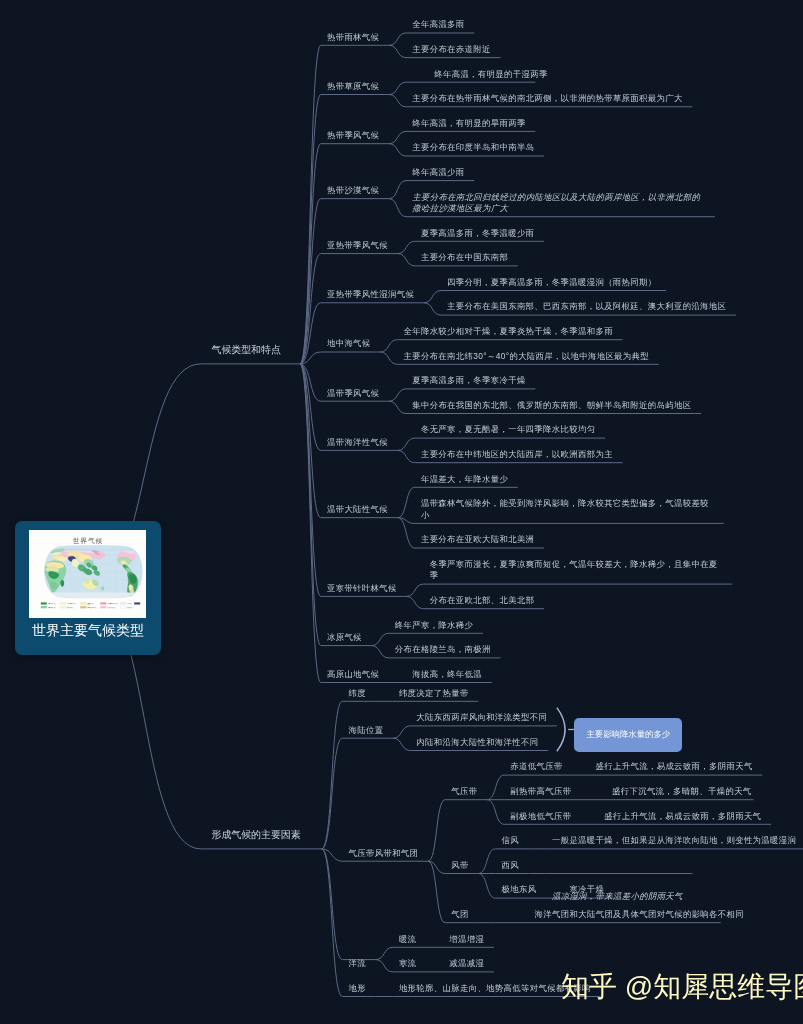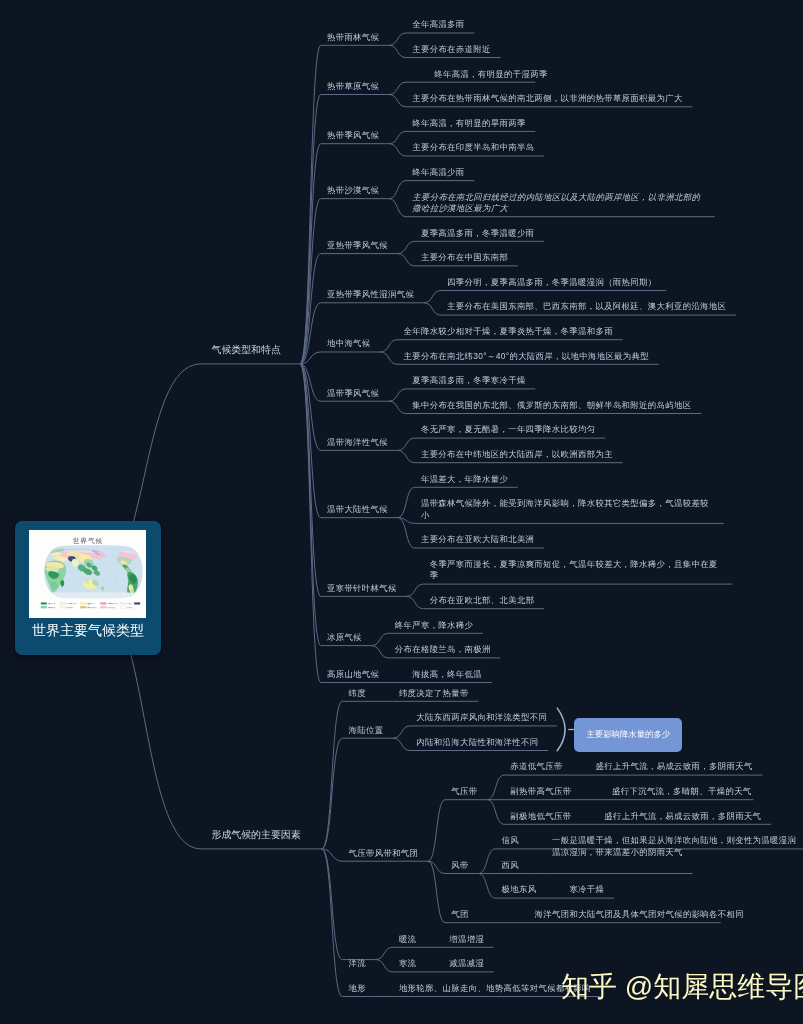--- a/index.html
+++ b/index.html
@@ -221,21 +221,21 @@
       <div class="nt " style="left: 510.32px; max-width: 293px; top: 761.4px;">赤道低气压带</div>
       <div class="nt " style="left: 595.58px; max-width: 293px; top: 761.4px;">盛行上升气流，易成云致雨，多阴雨天气</div>
       <div class="nt " style="left: 510.32px; max-width: 293px; top: 786px;">副热带高气压带</div>
       <div class="nt " style="left: 612px; max-width: 293px; top: 786px;">盛行下沉气流，多晴朗、干燥的天气</div>
       <div class="nt " style="left: 510.32px; max-width: 293px; top: 810.6px;">副极地低气压带</div>
       <div class="nt " style="left: 604.3px; max-width: 293px; top: 810.6px;">盛行上升气流，易成云致雨，多阴雨天气</div>
       <div class="nt " style="left: 451.24px; max-width: 293px; top: 859.8px;">风带</div>
       <div class="nt " style="left: 501.59px; max-width: 293px; top: 835.2px;">信风</div>
       <div class="nt " style="left: 551.94px; max-width: 293px; top: 835.2px;">一般是温暖干燥，但如果是从海洋吹向陆地，则变性为温暖湿润</div>
       <div class="nt " style="left: 501.59px; max-width: 293px; top: 859.8px;">西风</div>
-      <div class="nt " style="left: 551.94px; max-width: 293px; top: 847px;">温凉湿润，带来温差小的阴雨天气</div>
+      <div class="nt " style="left: 551.94px; max-width: 293px; top: 891px; font-style: italic;">温凉湿润，带来温差小的阴雨天气</div>
       <div class="nt " style="left: 501.59px; max-width: 293px; top: 884.4px;">极地东风</div>
       <div class="nt " style="left: 569.4px; max-width: 293px; top: 884.4px;">寒冷干燥</div>
       <div class="nt " style="left: 451.24px; max-width: 293px; top: 909px;">气团</div>
       <div class="nt " style="left: 501.59px; max-width: 293px; top: 909px; margin-left: 33px;">海洋气团和大陆气团及具体气团对气候的影响各不相同</div>
       <div class="nt " style="left: 348.52px; max-width: 293px; top: 945.9px; margin-top: 12px;">洋流</div>
       <div class="nt " style="left: 398.88px; max-width: 293px; top: 933.6px;">暖流</div>
       <div class="nt " style="left: 449.23px; max-width: 293px; top: 933.6px;">增温增湿</div>
       <div class="nt " style="left: 398.88px; max-width: 293px; top: 958.2px;">寒流</div>
       <div class="nt " style="left: 449.23px; max-width: 293px; top: 958.2px;">减温减湿</div>
       <div class="nt " style="left: 348.52px; max-width: 293px; top: 982.8px;">地形</div>

